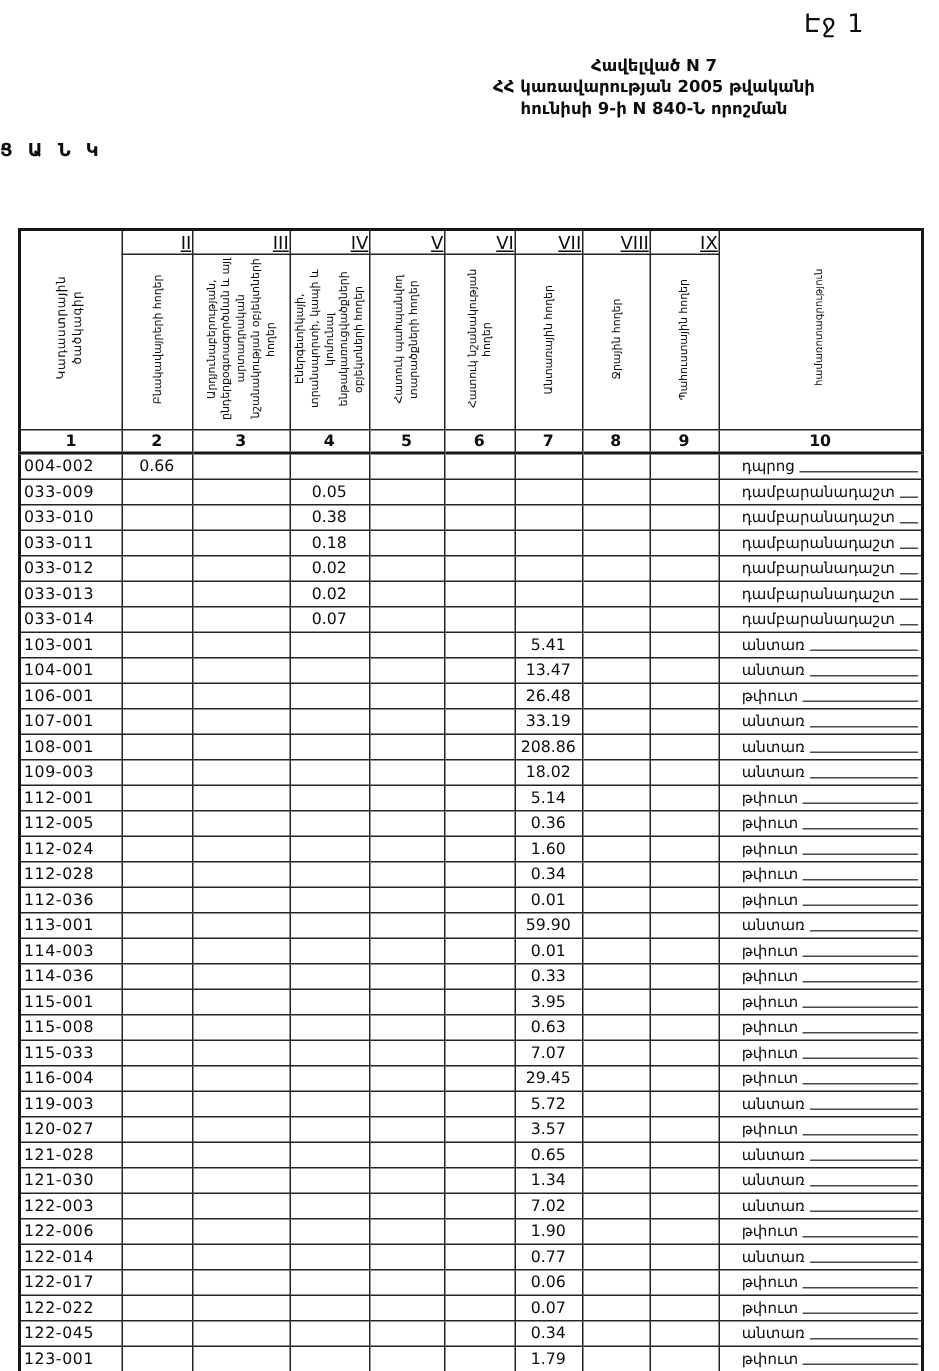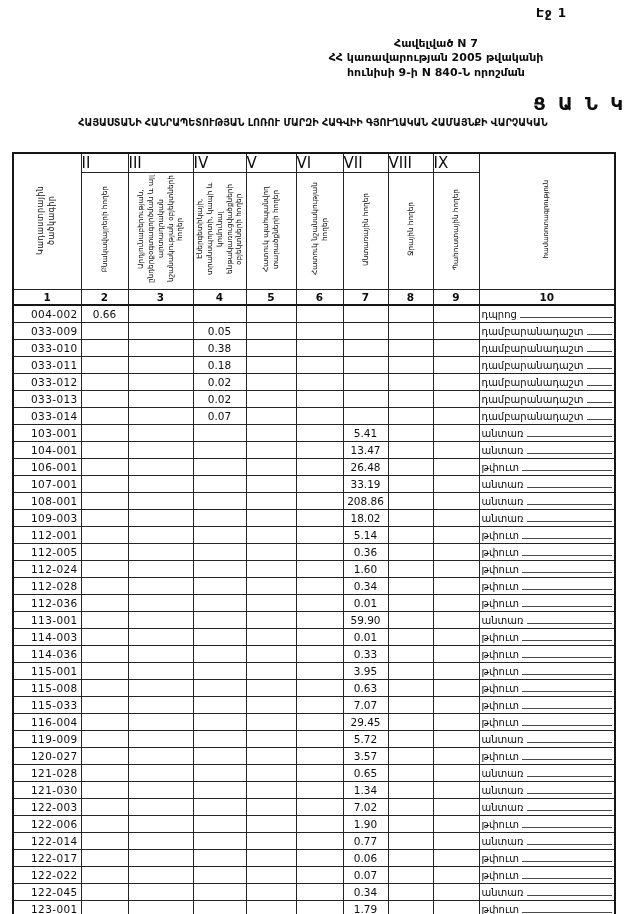--- a/index.html
+++ b/index.html
@@ -6,100 +6,100 @@
   body{
     width:626px;height:914px;
     background:#ffffff;
     color:#0d0d0d;
     font-family:"DejaVu Sans",sans-serif;
     position:relative;
     overflow:hidden;
   }
   .page-num{
     position:absolute;top:6px;left:536px;
-    font-size:12px;font-weight:bold;letter-spacing:1px;
+    font-size:17px;font-weight:normal;letter-spacing:1px;
   }
   .appendix{
     margin:0;padding-top:37px;
     margin-left:240px;width:392px;
     text-align:center;
     font-size:11px;font-weight:bold;line-height:1.3;
   }
   .cank{
-    text-align:right;font-weight:bold;
-    font-size:18px;letter-spacing:3px;
+    text-align:left;font-weight:bold;
+    font-size:12px;letter-spacing:3px;
     margin-top:13px;
   }
   .doc-title{
     text-align:center;font-weight:bold;
     font-size:9.6px;line-height:1.25;
     margin-top:3px;
   }
   table.sheet{
     position:absolute;left:12px;top:152px;
     width:602px;
     border-collapse:collapse;table-layout:fixed;
     border:2px solid #161616;
   }
   .sheet th,.sheet td{
     border:1px solid #242424;
     padding:0;margin:0;
     font-weight:normal;
     overflow:hidden;
   }
   .roman{
-    height:15px;text-align:left;
-    font-size:15px;font-weight:bold;
+    height:15px;text-align:right;
+    font-size:12px;font-weight:bold;
     border-bottom:2px solid #161616;
+    text-decoration:underline;
   }
   .vhead{height:116px;text-align:center;vertical-align:middle;}
   .vspan{height:132px;text-align:center;vertical-align:middle;}
   .vtext{
     writing-mode:vertical-rl;
     transform:rotate(180deg);
     display:inline-block;
     max-height:110px;
     font-size:7.3px;line-height:1.35;
     text-align:center;
   }
   .vtext.big{font-size:8px;letter-spacing:0.4px;}
   .vtext.small{font-size:6.8px;}
   .numrow td{
     height:14px;text-align:center;
     font-size:10.5px;font-weight:bold;
     border-bottom:2px solid #161616;
   }
   tbody td{height:16px;font-size:10.5px;}
   td.code{
-    text-align:left;padding-left:17px;
+    text-align:left;padding-left:2px;
     letter-spacing:0.4px;
   }
   td.val{text-align:center;}
-  td.note{padding:0 2px 0 2px;font-size:10px;}
+  td.note{padding:0 2px 0 15px;font-size:10px;}
   .note-inner{display:flex;align-items:center;height:100%;}
   .note-inner .leader{
     flex:1;height:45%;
     border-bottom:1px solid #4a4a4a;
     margin-left:3px;
   }
 </style>
 </head>
 <body>
 
 <div class="page-num">Էջ 1</div>
 
 <div class="appendix">
   <div>Հավելված N 7</div>
   <div>ՀՀ կառավարության 2005 թվականի</div>
   <div>հունիսի 9-ի N 840-Ն որոշման</div>
 </div>
 
 <div class="cank">Ց Ա Ն Կ</div>
 <div class="doc-title">
-  <div>ՀԱՅԱՍՏԱՆԻ ՀԱՆՐԱՊԵՏՈՒԹՅԱՆ ԼՈՌՈՒ ՄԱՐԶԻ ՀԱԳՎԻԻ ԳՅՈՒՂԱԿԱՆ ՀԱՄԱՅՆՔԻ ՎԱՐՉԱԿԱՆ</div>
 </div>
 
 <table class="sheet">
   <colgroup>
     <col style="width:68px">
       <col style="width:47px">
       <col style="width:65px">
     <col style="width:53px">
       <col style="width:50px">
       <col style="width:47px">
@@ -568,21 +568,21 @@
         <td class="val"></td>
         <td class="val"></td>
         <td class="note">
           <span class="note-inner">
             <span>թփուտ</span>
             <span class="leader"></span>
           </span>
         </td>
       </tr>
       <tr>
-        <td class="code">119-009</td>
+        <td class="code">119-003</td>
         <td class="val"></td>
         <td class="val"></td>
         <td class="val"></td>
         <td class="val"></td>
         <td class="val"></td>
         <td class="val">5.72</td>
         <td class="val"></td>
         <td class="val"></td>
         <td class="note">
           <span class="note-inner">

